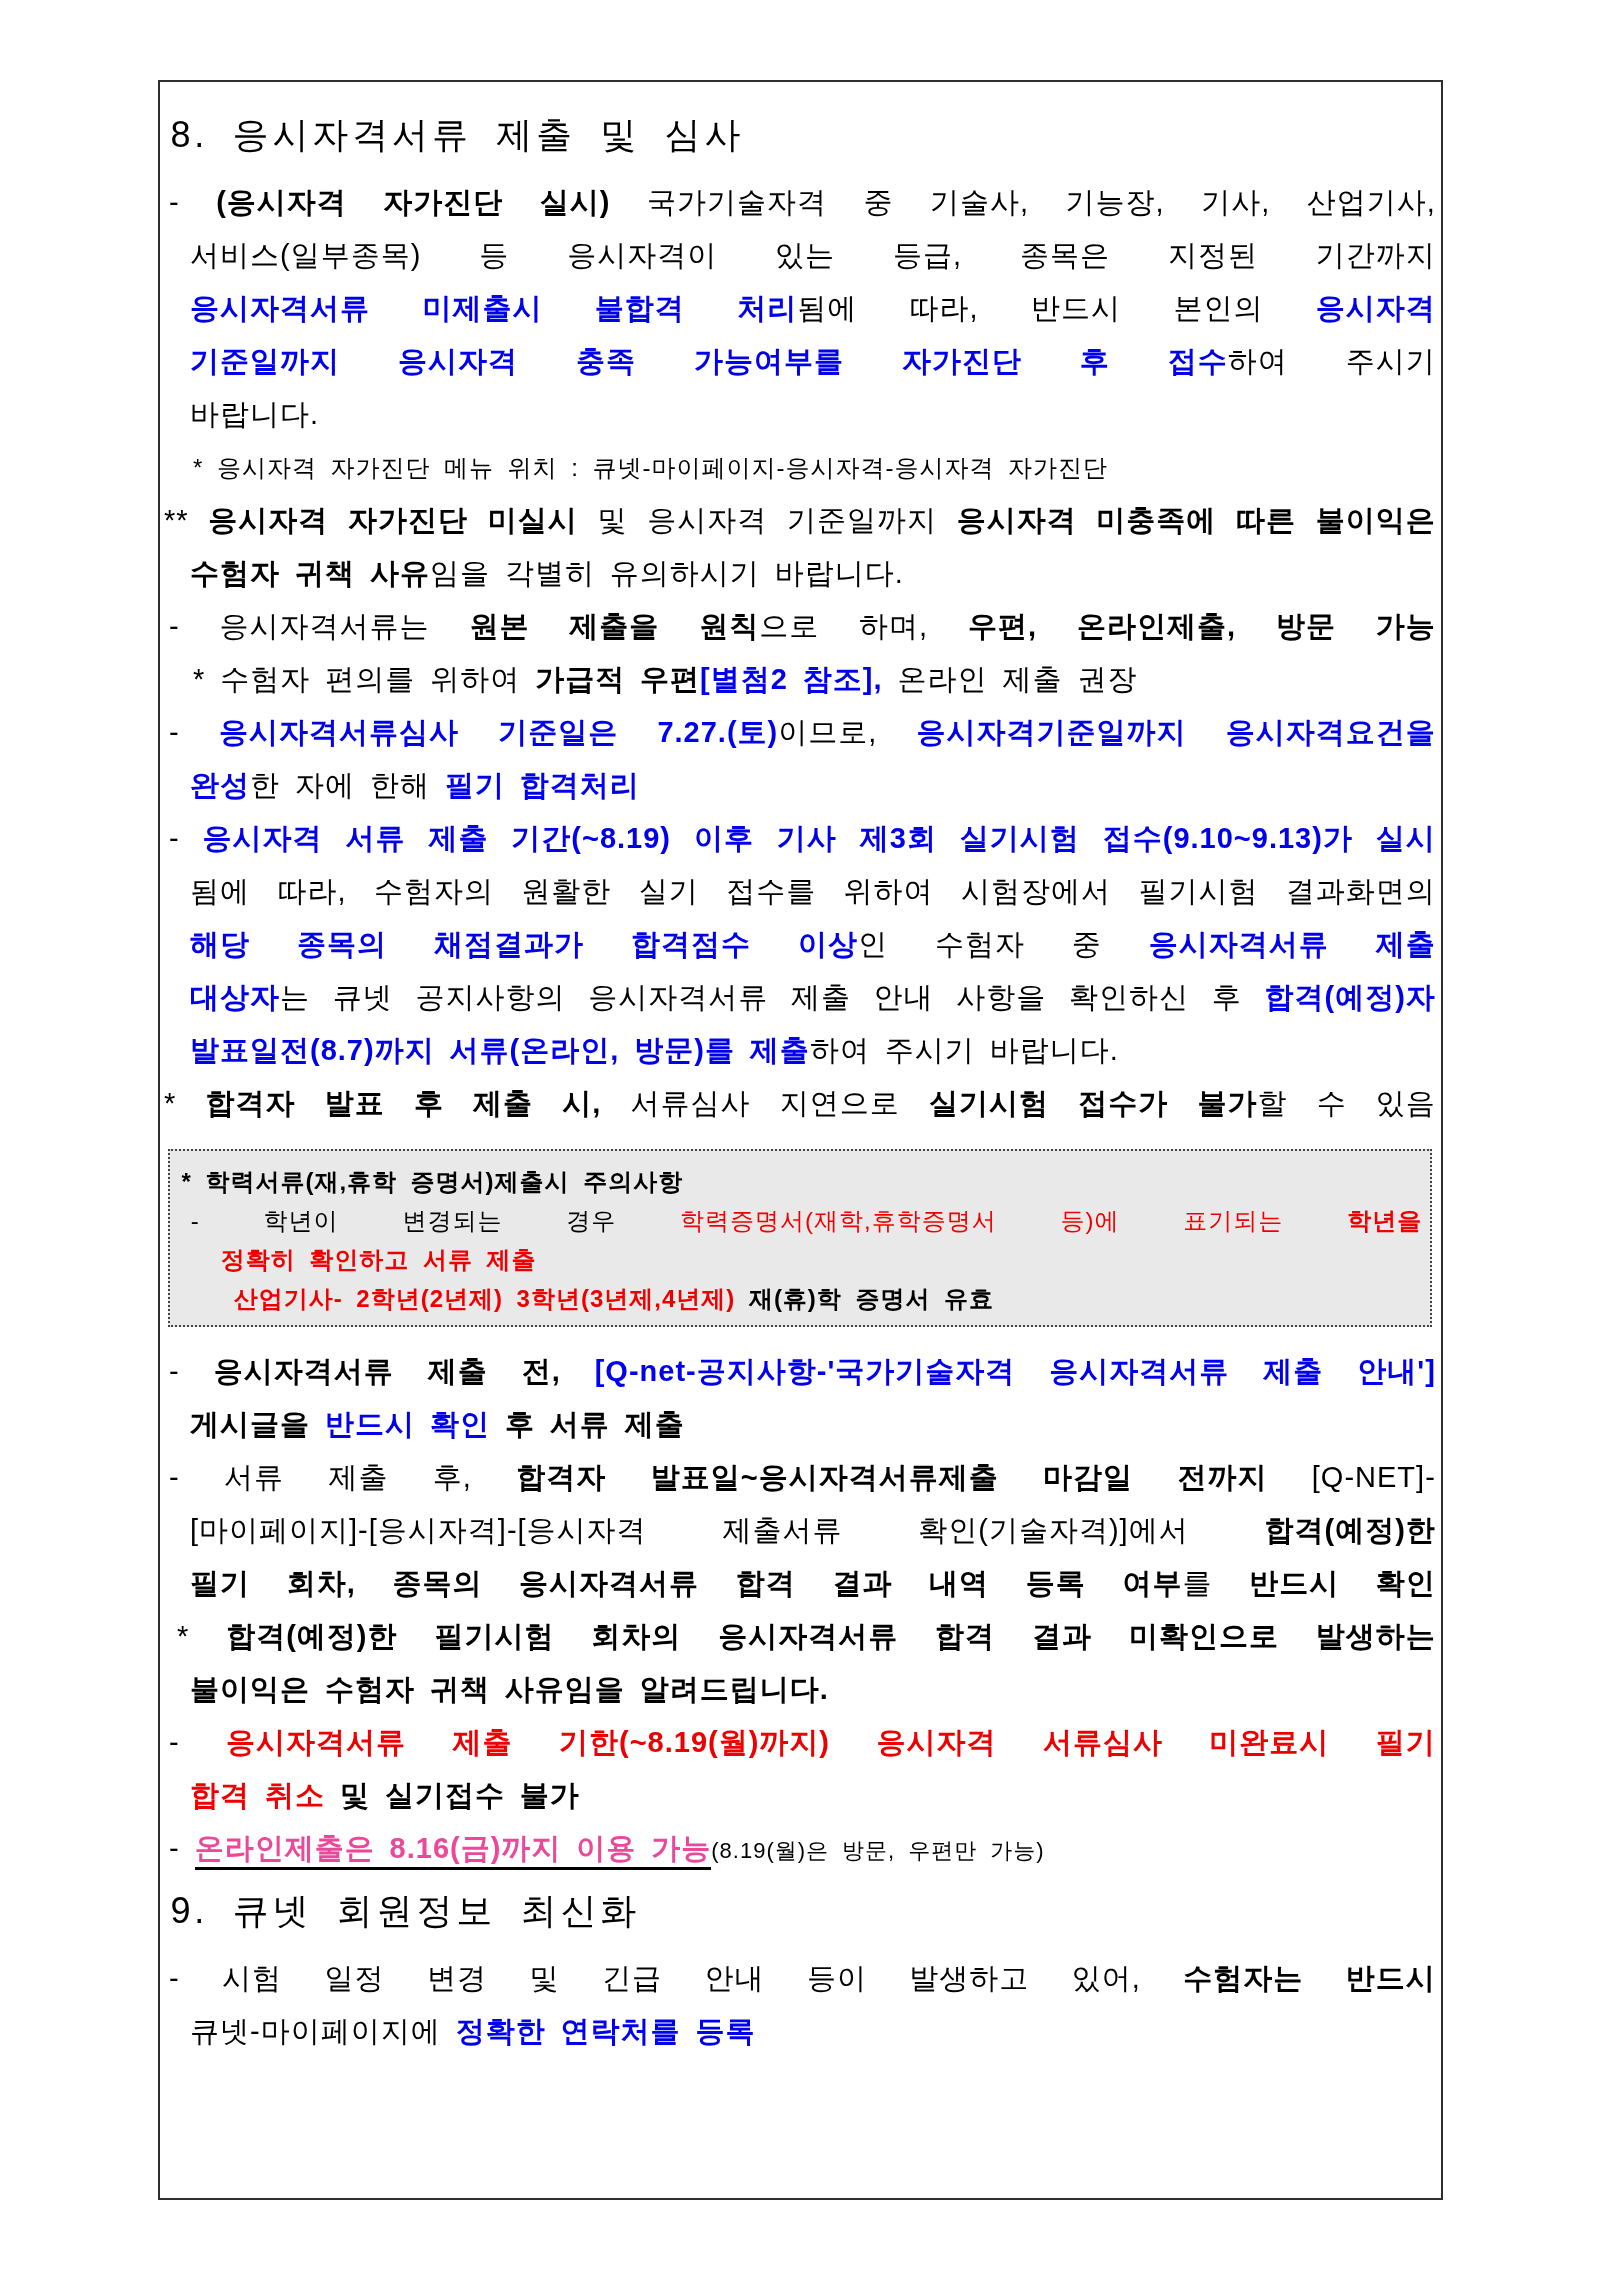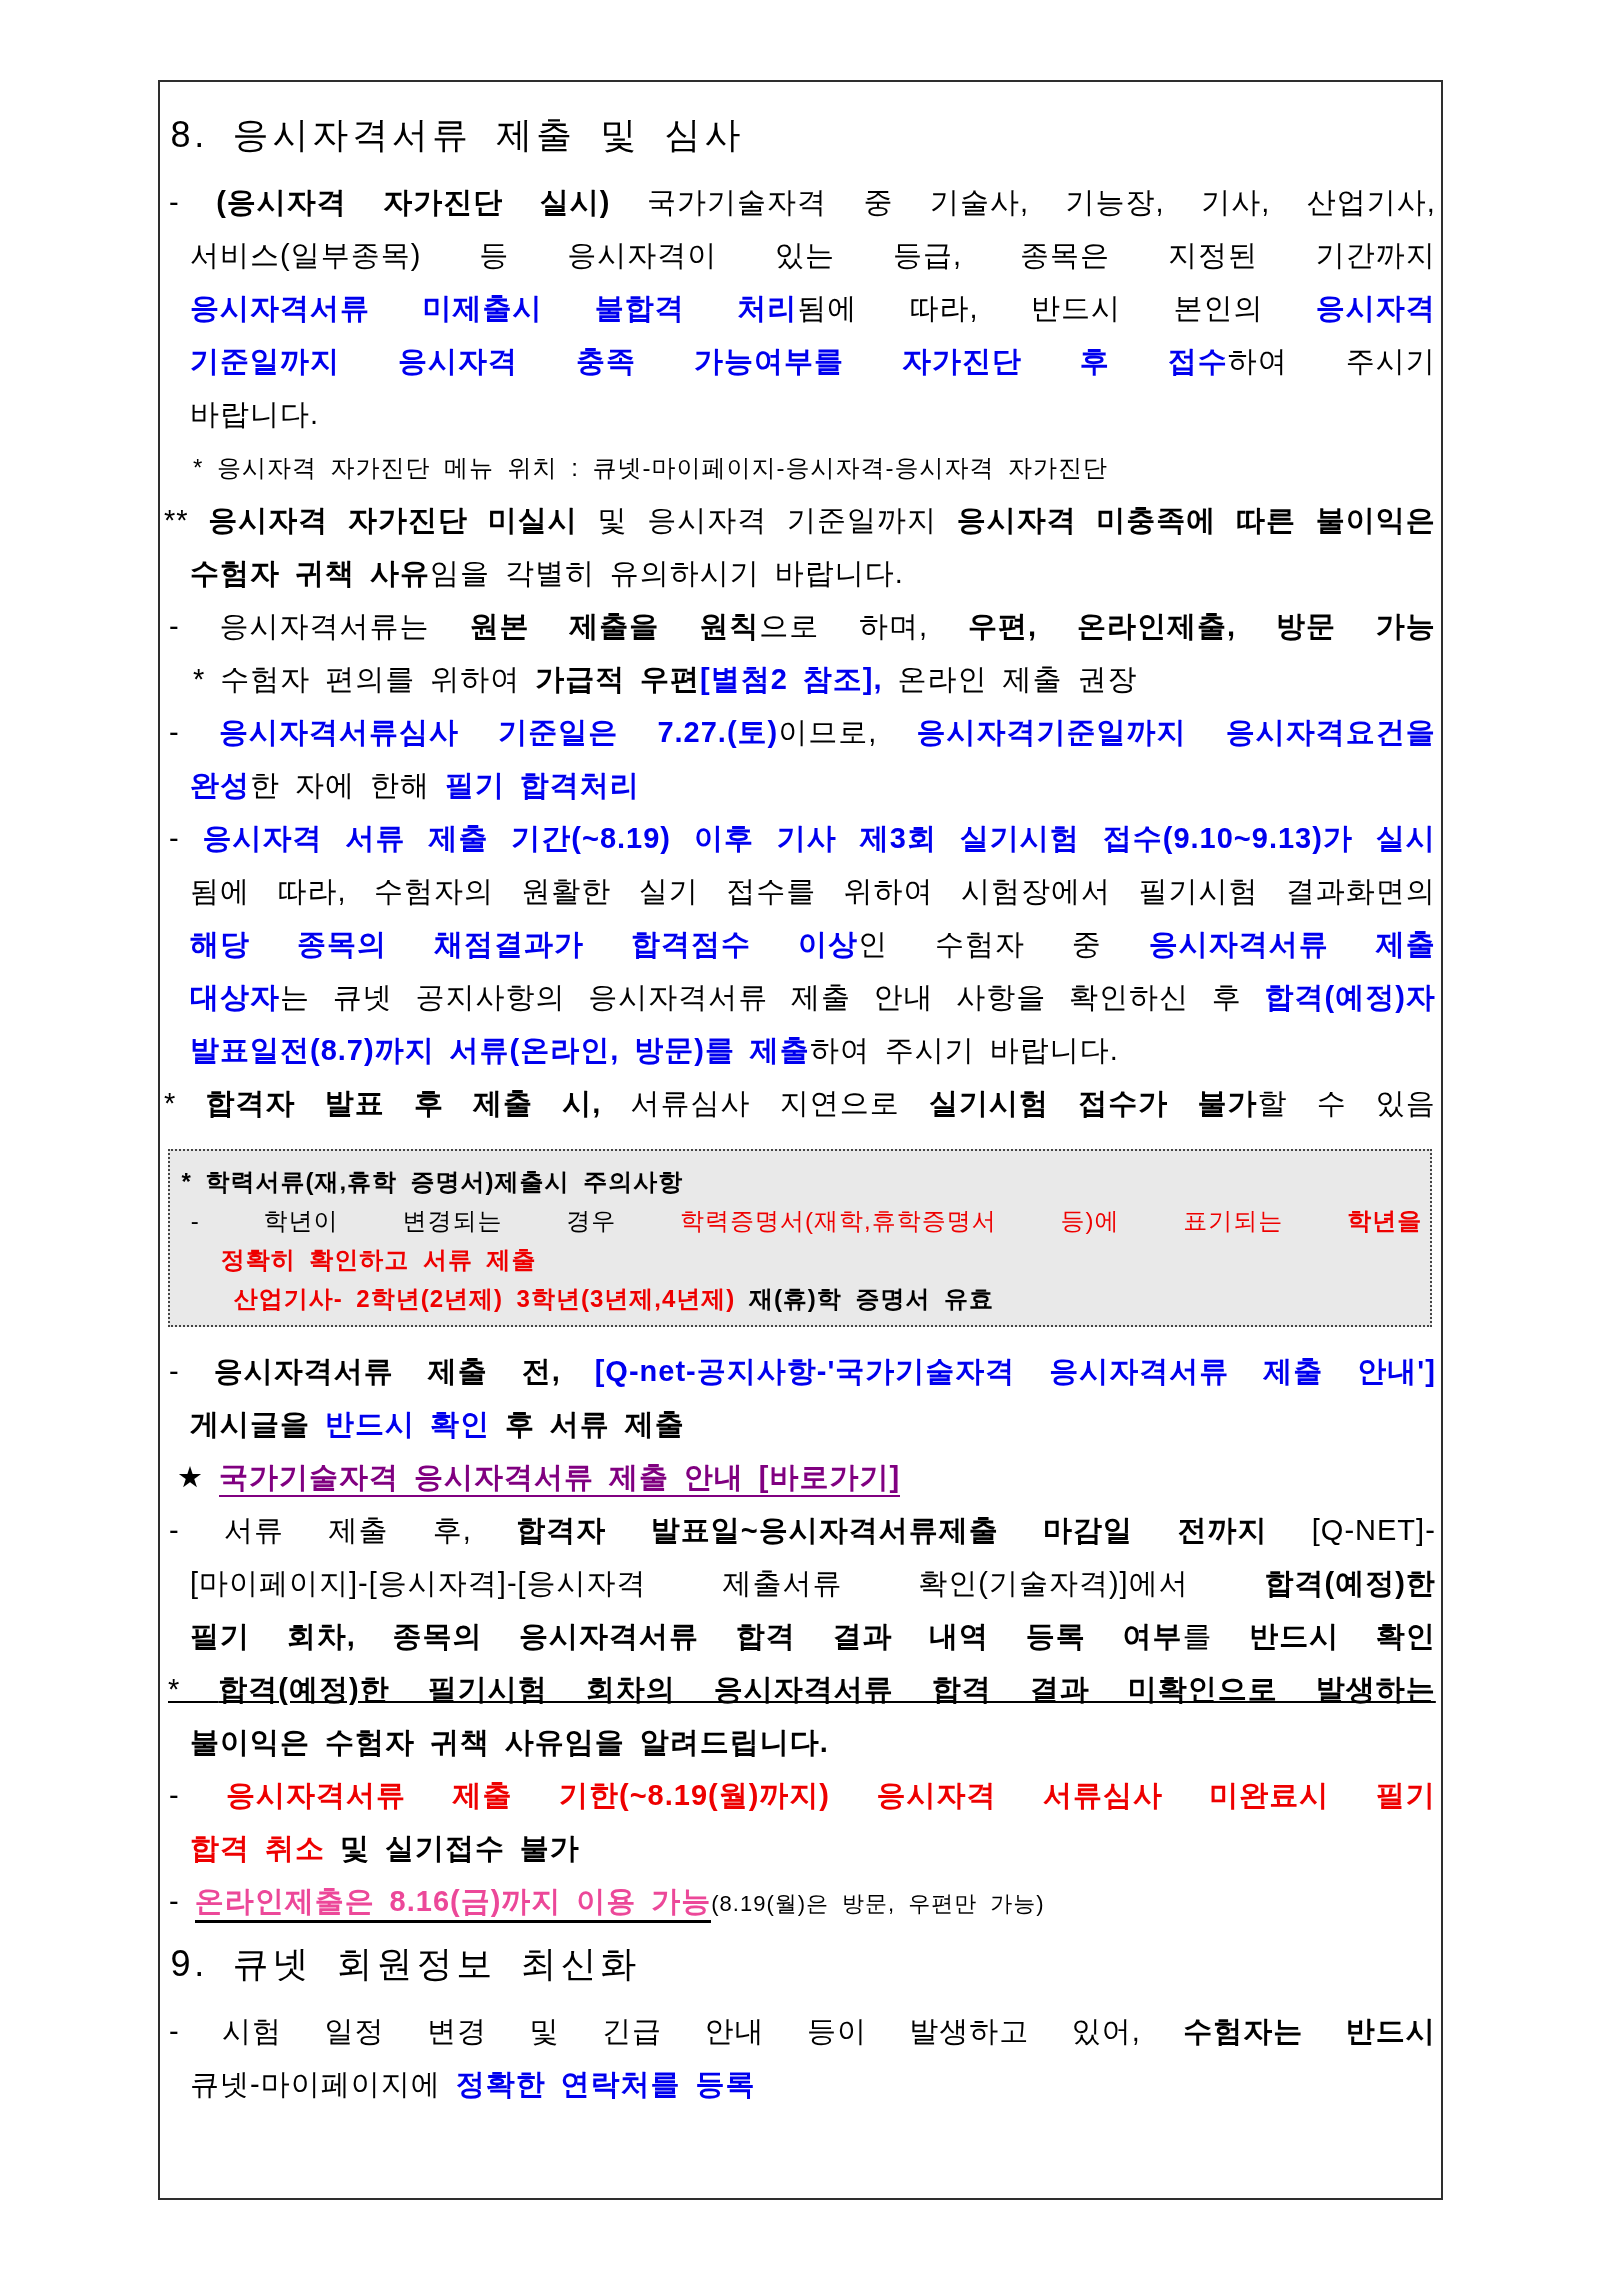--- a/index.html
+++ b/index.html
@@ -14,21 +14,21 @@
   .fill{text-align:justify;text-align-last:justify;}
   .h1{height:65px;line-height:65px;font-size:36px;letter-spacing:3.9px;word-spacing:10.4px;
       margin:2.6px 0 9px 0;}
   .sm{font-size:24px;}
 
   .pad-h{padding-left:10.4px;}
   .pad-dash{padding-left:9px;}
   .pad-cont{padding-left:30px;}
   .pad-note{padding-left:33px;}
   .pad-note2{padding-left:4px;}
-  .pad-note3{padding-left:8px;text-decoration:underline;}
+  .pad-note3{padding-left:17px;}
   .pad-star{padding-left:17px;}
 
   .notice-box{margin:19.6px 3.9px 18px 7.8px;background:#e9e9e9;border:2px dotted #444;
       padding:10.4px 7.8px 7.8px 0;box-sizing:border-box;}
   .notice-box .ln{height:39px;line-height:39px;font-size:24px;}
   .b-star{padding-left:11.7px;}
   .b-dash{padding-left:21px;}
   .b-cont{padding-left:51px;}
   .b-ex{padding-left:19.6px;}
   .b-ex2{padding-left:64px;}
@@ -67,21 +67,20 @@
       <div class="ln pad-cont"><span class="s-b">발표일전(8.7)까지 서류(온라인, 방문)를 제출</span><span class="s-k">하여 주시기 바랍니다.</span></div>
       <div class="ln pad-note2 fill"><span class="s-k">* </span><span class="s-kb">합격자 발표 후 제출 시,</span><span class="s-k"> 서류심사 지연으로 </span><span class="s-kb">실기시험 접수가 불가</span><span class="s-k">할 수 있음</span></div>
       <div class="notice-box">
         <div class="ln b-star"><span class="s-kb">* 학력서류(재,휴학 증명서)제출시 주의사항</span></div>
         <div class="ln b-dash fill"><span class="s-k">- 학년이 변경되는 경우 </span><span class="s-r">학력증명서(재학,휴학증명서 등)에 표기되는 </span><span class="s-rb">학년을</span></div>
         <div class="ln b-cont"><span class="s-rb">정확히 확인하고 서류 제출</span></div>
         <div class="ln b-ex2"><span class="s-rb">산업기사- 2학년(2년제) 3학년(3년제,4년제)</span><span class="s-kb"> 재(휴)학 증명서 유효</span></div>
       </div>
       <div class="ln pad-dash fill"><span class="s-k">- </span><span class="s-kb">응시자격서류 제출 전,</span><span class="s-k"> </span><span class="s-b">[Q-net-공지사항-'국가기술자격 응시자격서류 제출 안내']</span></div>
       <div class="ln pad-cont"><span class="s-kb">게시글을 </span><span class="s-b">반드시 확인</span><span class="s-kb"> 후 서류 제출</span></div>
-      <div class="ln pad-star"><span class="s-kb">★</span><span class="s-k"> </span><span class="s-pu">국가기술자격 응시자격서류 제출 안내 [바로가기]</span></div>
       <div class="ln pad-dash fill"><span class="s-k">- 서류 제출 후, </span><span class="s-kb">합격자 발표일~응시자격서류제출 마감일 전까지</span><span class="s-k"> [Q-NET]-</span></div>
       <div class="ln pad-cont fill"><span class="s-k">[마이페이지]-[응시자격]-[응시자격 제출서류 확인(기술자격)]에서 </span><span class="s-kb">합격(예정)한</span></div>
       <div class="ln pad-cont fill"><span class="s-kb">필기 회차, 종목의 응시자격서류 합격 결과 내역 등록 여부</span><span class="s-k">를 </span><span class="s-kb">반드시 확인</span></div>
       <div class="ln pad-note3 fill"><span class="s-k">* </span><span class="s-kb">합격(예정)한 필기시험 회차의 응시자격서류 합격 결과 미확인으로 발생하는</span></div>
       <div class="ln pad-cont"><span class="s-kb">불이익은 수험자 귀책 사유임을 알려드립니다.</span></div>
       <div class="ln pad-dash fill"><span class="s-k">- </span><span class="s-rb">응시자격서류 제출 기한(~8.19(월)까지) 응시자격 서류심사 미완료시 필기</span></div>
       <div class="ln pad-cont"><span class="s-rb">합격 취소</span><span class="s-kb"> 및 실기접수 불가</span></div>
       <div class="ln pad-dash"><span class="s-k">- </span><span class="s-rbu">온라인제출은 8.16(금)까지 이용 가능</span><span class="s-ks">(8.19(월)은 방문, 우편만 가능)</span></div>
       <div class="ln h1 pad-h"><span class="s-k">9. 큐넷 회원정보 최신화</span></div>
       <div class="ln pad-dash fill"><span class="s-k">- 시험 일정 변경 및 긴급 안내 등이 발생하고 있어, </span><span class="s-kb">수험자는 반드시</span></div>

